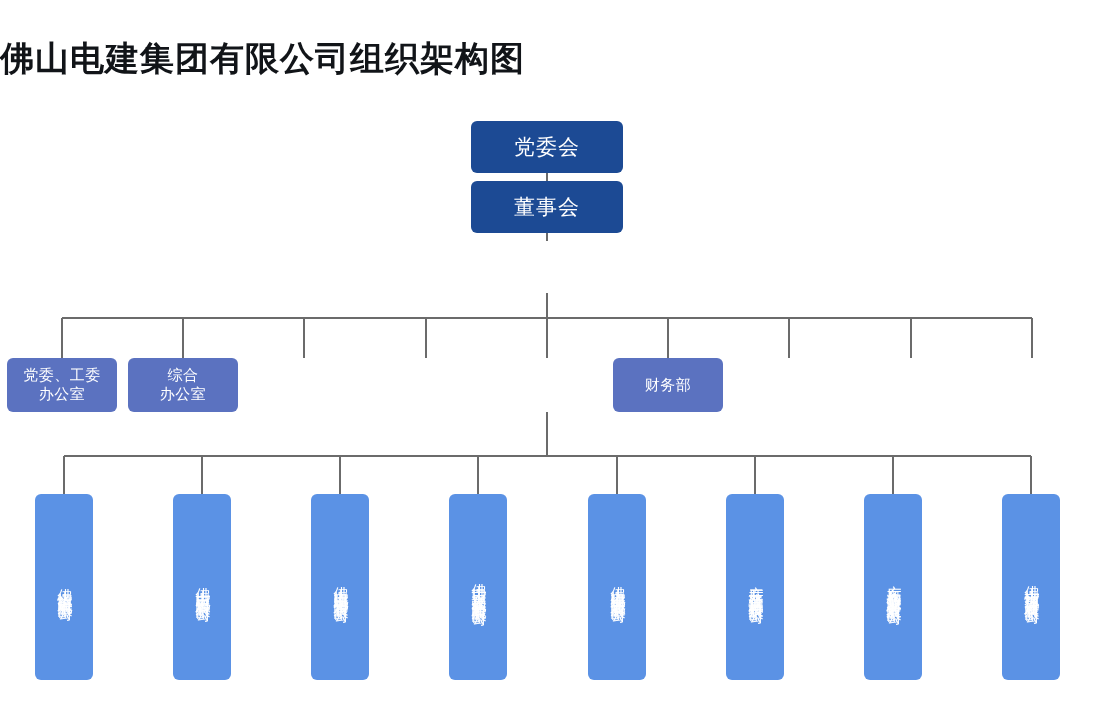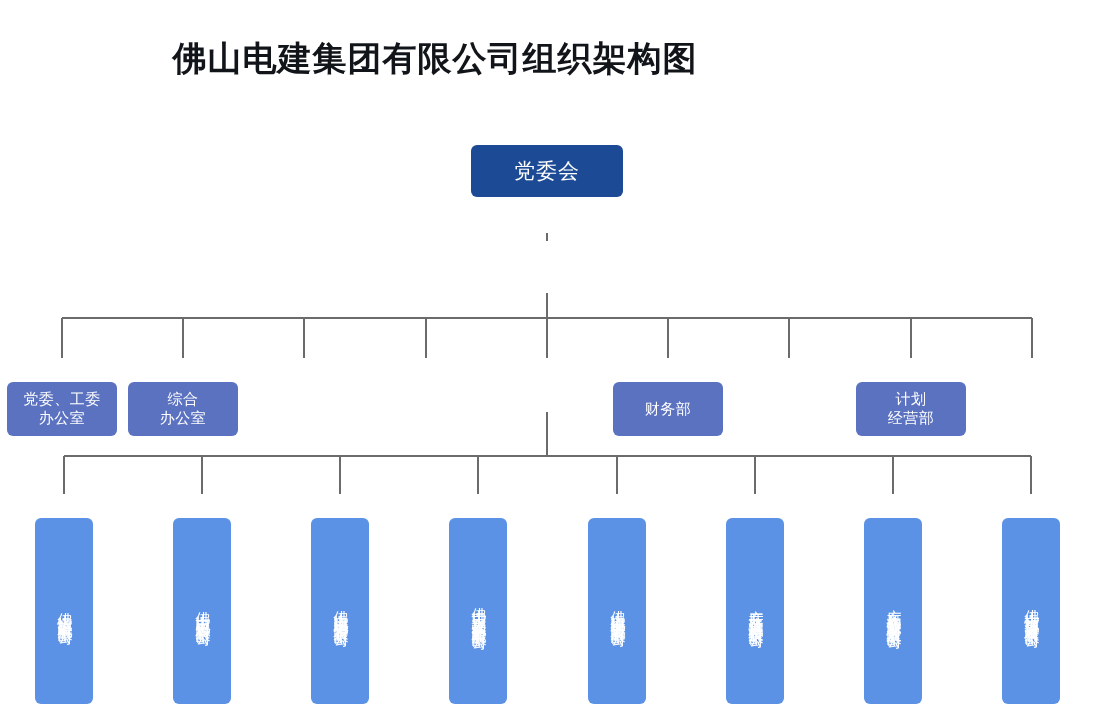--- a/index.html
+++ b/index.html
@@ -20,21 +20,21 @@
     width: 1095px;
     height: 728px;
   }
 
   
   .chart-title {
     position: absolute;
     left: 0;
     top: 36px;
     width: 870px;
-    text-align: center;
+    text-align: left;
     font-size: 34px;
     font-weight: bold;
     color: #111418;
     letter-spacing: 1px;
     white-space: nowrap;
   }
 
   
   .connectors {
     position: absolute;
@@ -53,21 +53,20 @@
   .node {
     position: absolute;
     box-sizing: border-box;
     border-radius: 6px;
     display: flex;
     align-items: center;
     justify-content: center;
     color: #ffffff;
     text-align: center;
     line-height: 1.25;
-    margin-top: 24px;
   }
 
   
   .node-top {
     background: #1C4A94;
     width: 152px;
     height: 52px;
     left: 471px;
     font-size: 21px;
     font-weight: 500;
@@ -151,36 +150,35 @@
     <line x1="478" y1="456" x2="478" y2="494"></line>
     <line x1="617" y1="456" x2="617" y2="494"></line>
     <line x1="755" y1="456" x2="755" y2="494"></line>
     <line x1="893" y1="456" x2="893" y2="494"></line>
     <line x1="1031" y1="456" x2="1031" y2="494"></line>
   </svg>
 
   <div class="node node-top" id="node-party">
     <span>党委会</span>
   </div>
+  <div class="node node-top" id="node-board">
+    <span>董事会</span>
+  </div>
 
   <div class="node node-dept" style="left:7px">
     <span class="dept-text">党委、工委
 办公室</span>
   </div>
   <div class="node node-dept" style="left:128px">
     <span class="dept-text">综合
 办公室</span>
   </div>
   <div class="node node-dept" style="left:613px">
     <span class="dept-text">财务部</span>
   </div>
-  <div class="node node-dept" style="left:856px">
-    <span class="dept-text">计划
-经营部</span>
-  </div>
 
   <div class="node node-sub" style="left:35px">
     <span class="sub-text">佛山恒益热电有限公司</span>
   </div>
   <div class="node node-sub" style="left:173px">
     <span class="sub-text">佛山市电力燃料有限公司</span>
   </div>
   <div class="node node-sub" style="left:311px">
     <span class="sub-text">佛山电建电力销售有限公司</span>
   </div>

